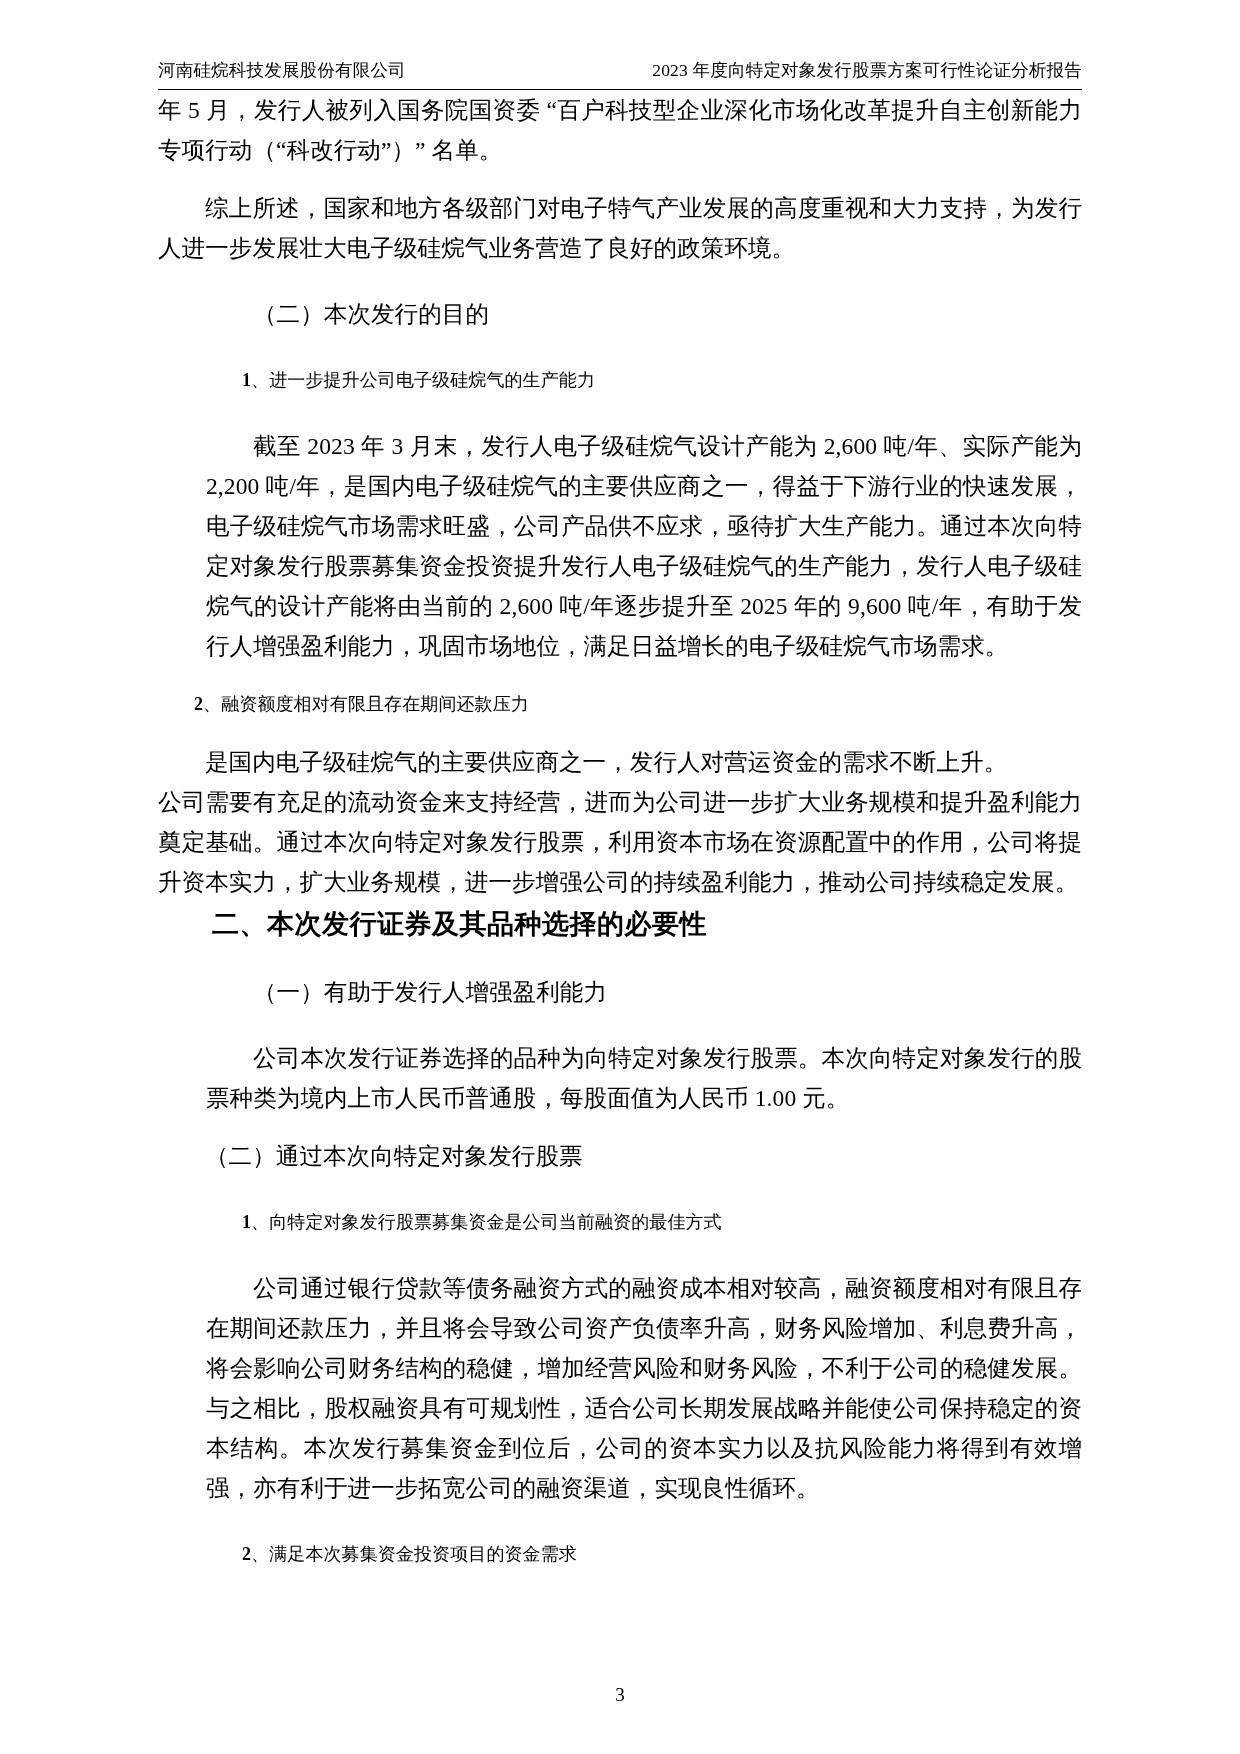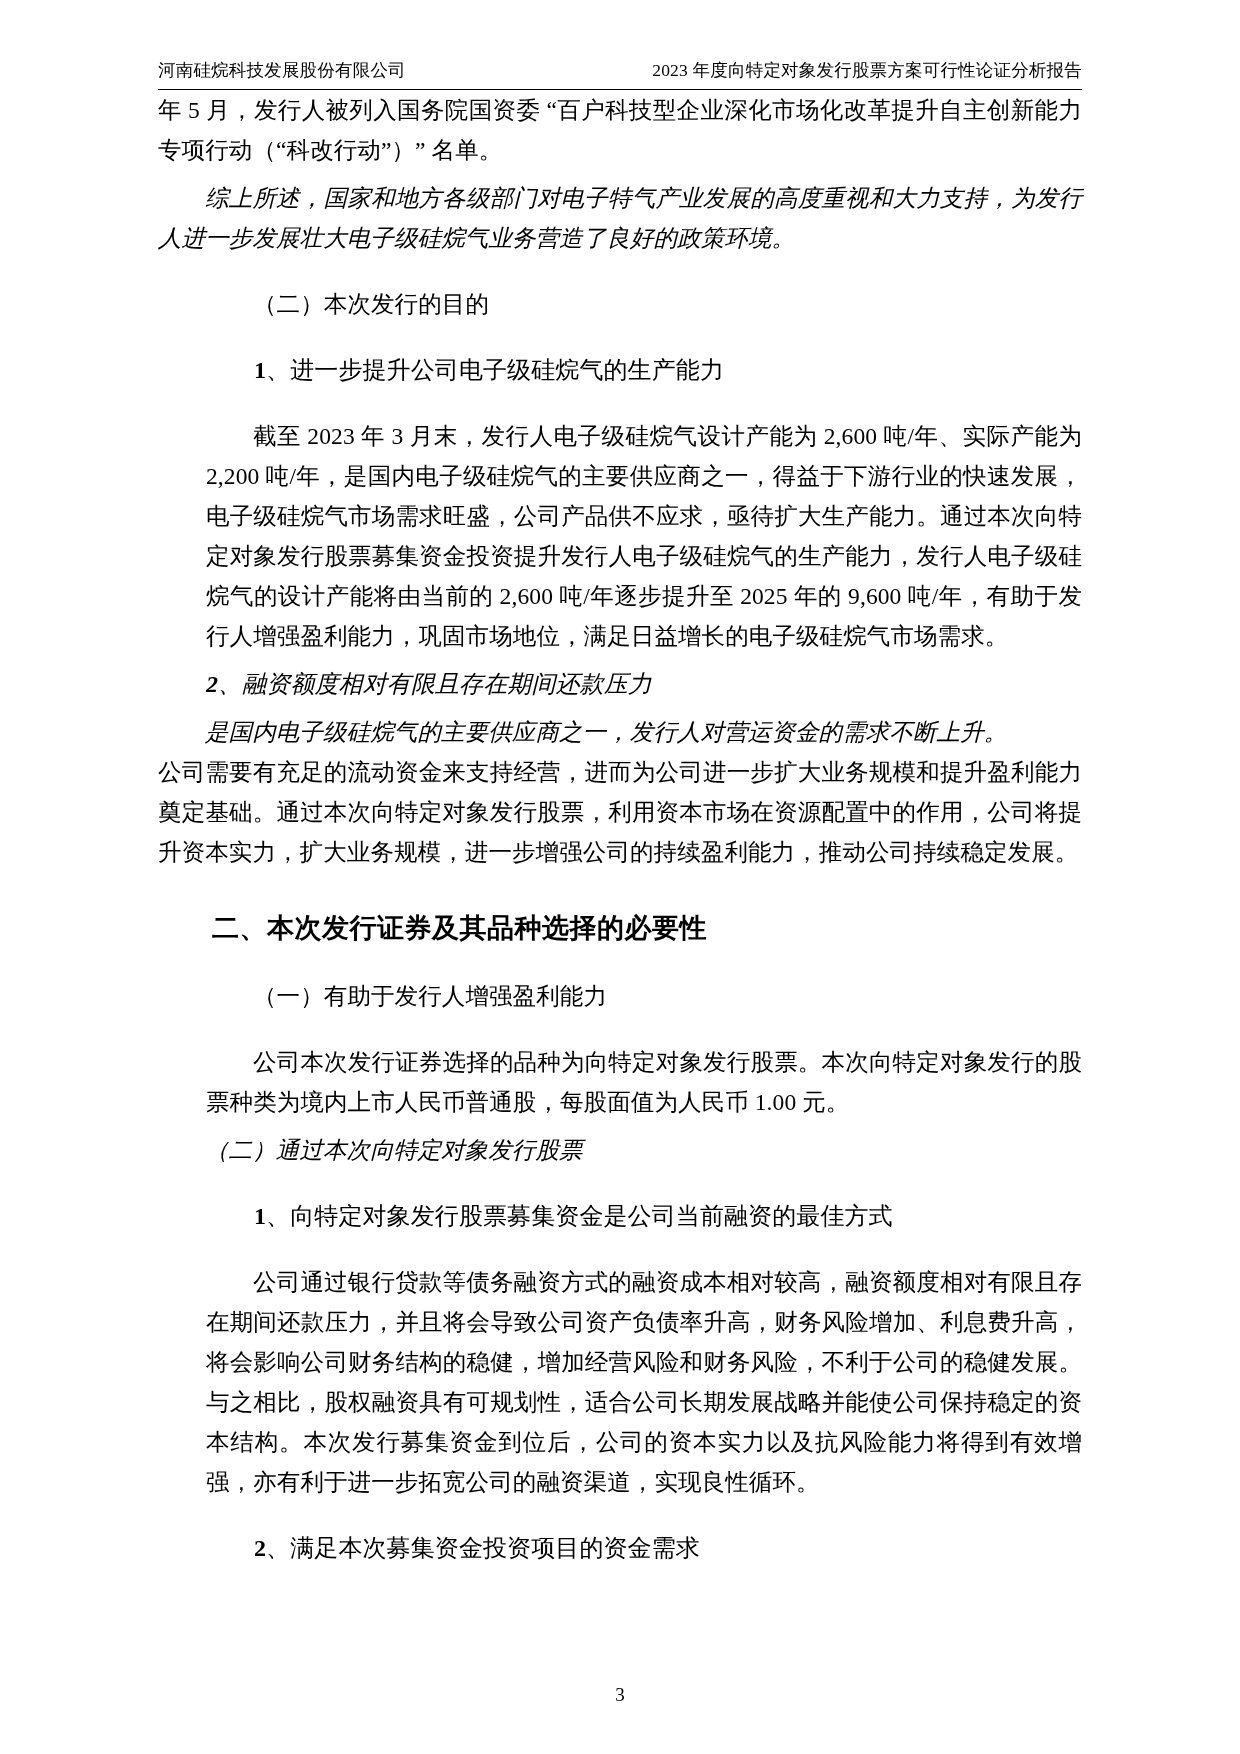--- a/index.html
+++ b/index.html
@@ -52,30 +52,30 @@
   }
   p {
     margin: 0;
   }
   .p-indent {
     text-indent: 2em;
   }
   .p-noindent {
     text-indent: 0;
   }
-  .gap-s { margin-top: 8px; font-style: italic; }
+  .gap-s { margin-top: 18px; }
   .gap-m { margin-top: 26px; margin-left: 48px; }
-  .gap-l { margin-top: 34px; }
+  .gap-l { }
   .sub-head {
     font-size: 23.5px;
     line-height: 40px;
     text-indent: 2em;
   }
   .num-head {
-    font-size: 24px;
+    font-size: 18px;
     line-height: 40px;
     text-indent: 2em;
     font-weight: 700;
   }
   .num-head .cn {
     font-weight: 500;
   }
   .section-title {
     font-size: 27px;
     line-height: 44px;

